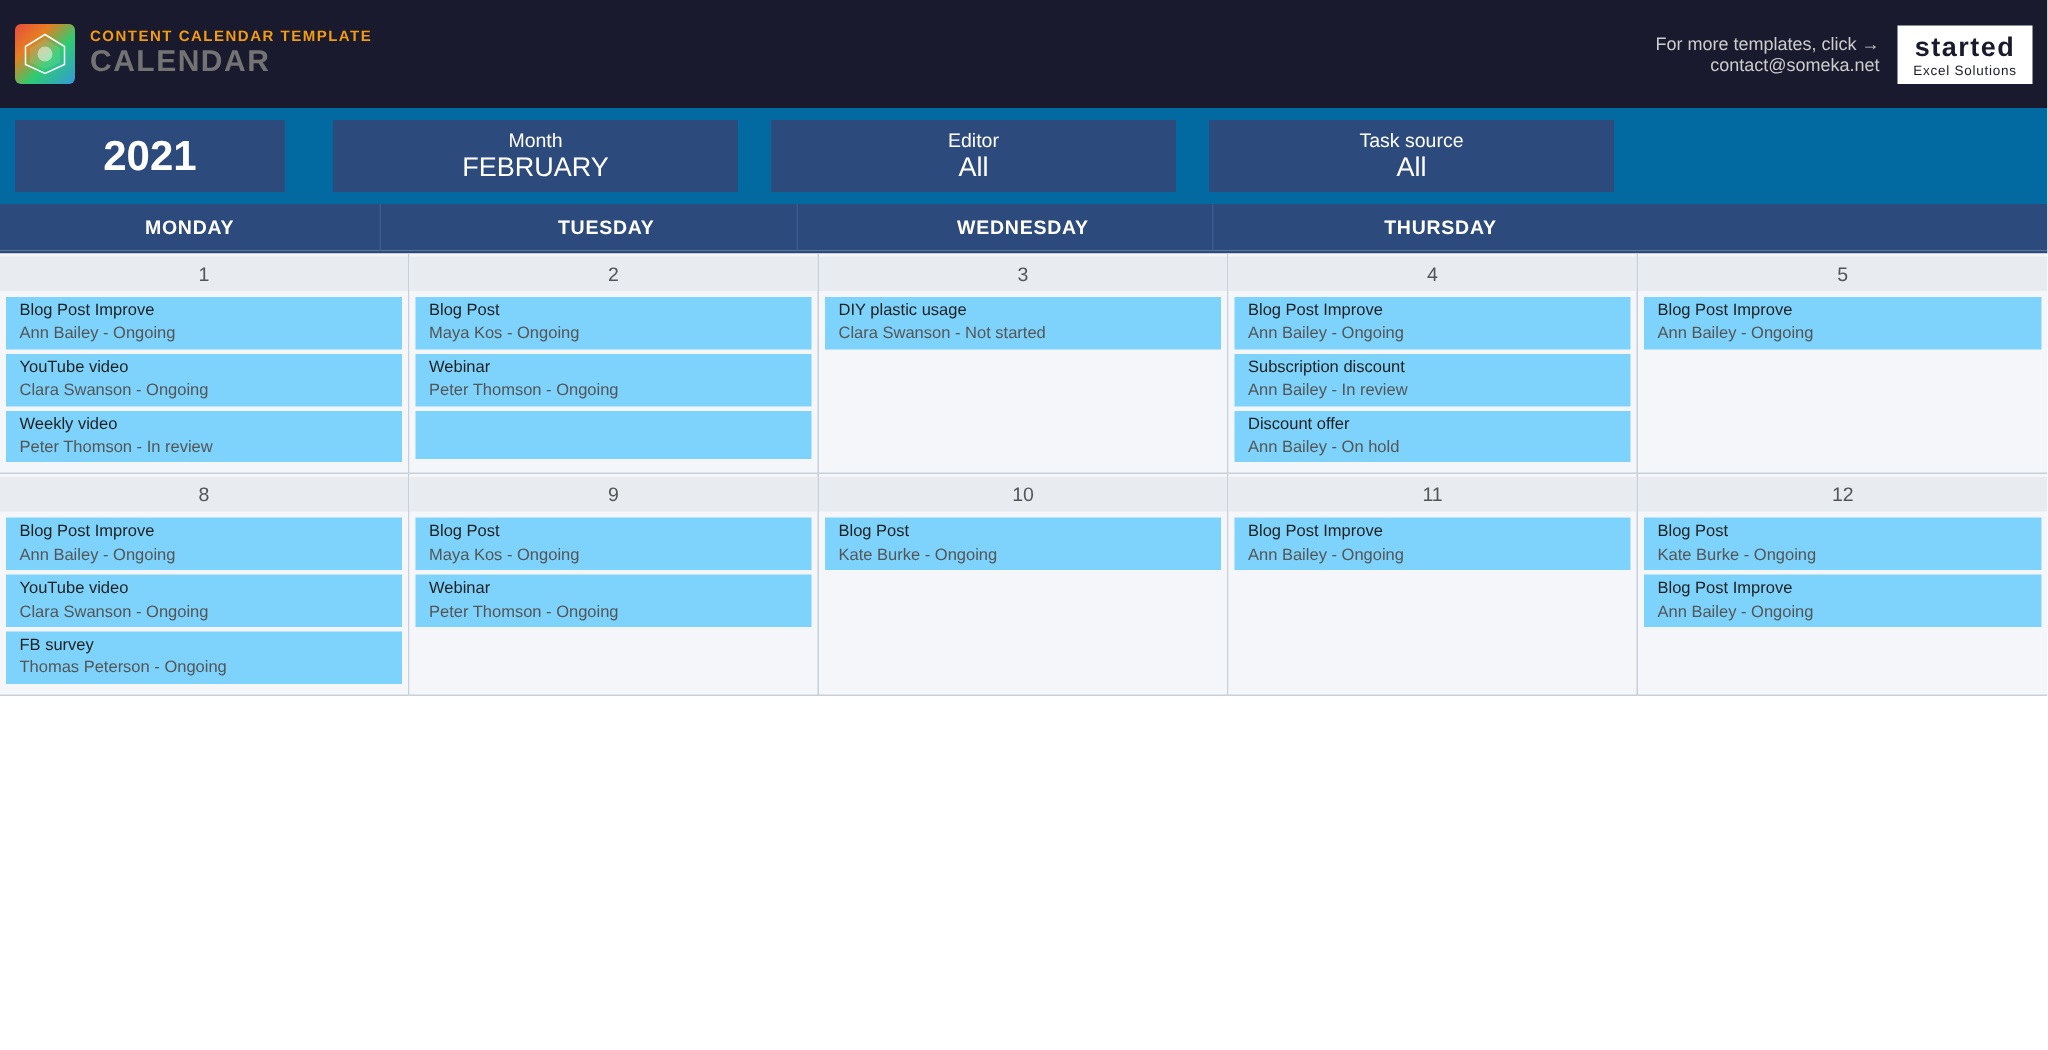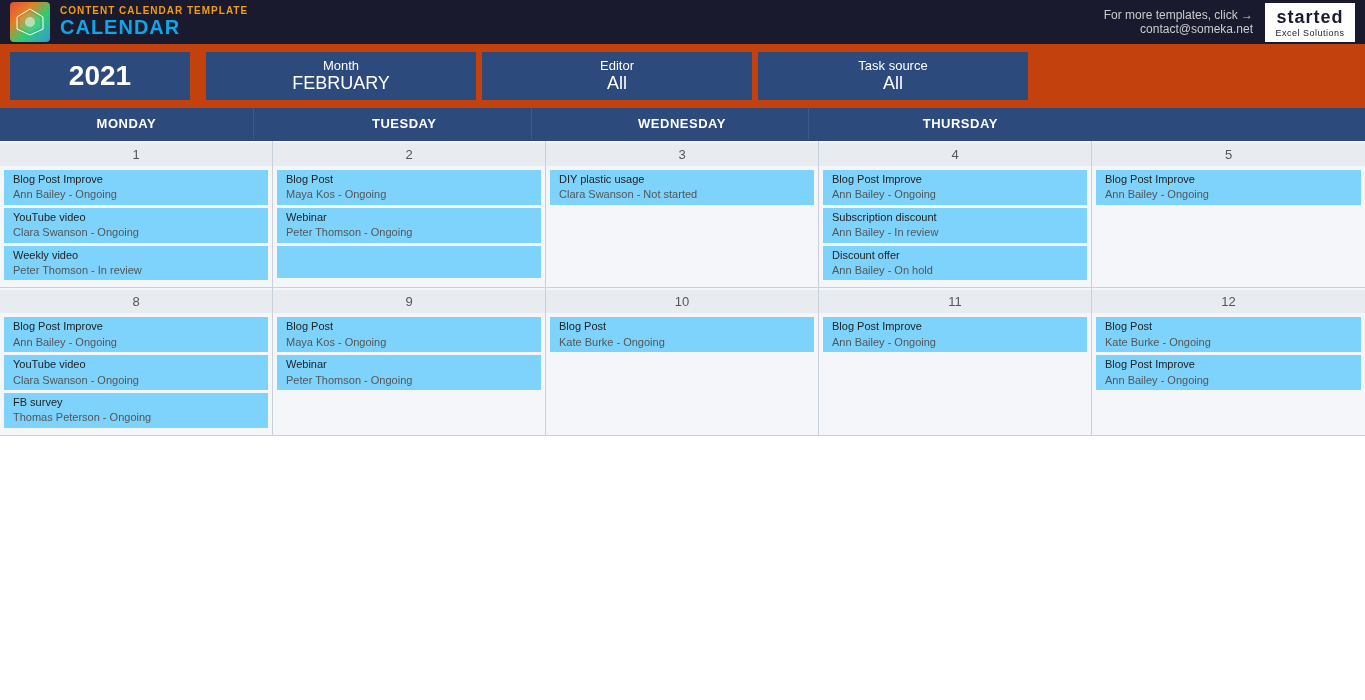--- a/index.html
+++ b/index.html
@@ -5,50 +5,50 @@
     * { box-sizing: border-box; margin: 0; padding: 0; }
     body { font-family: Arial, sans-serif; background: #fff; width: 1365px; overflow-x: hidden; }
 
     
     .top-header {
       background: #1a1a2e;
       display: flex;
       align-items: center;
       justify-content: space-between;
       padding: 6px 10px;
-      height: 44px;
+      height: 72px;
     }
     .logo-area { display: flex; align-items: center; gap: 10px; }
     .logo-icon {
       width: 40px; height: 40px;
       background: linear-gradient(135deg, #e74c3c 0%, #e67e22 30%, #2ecc71 60%, #3498db 100%);
       border-radius: 4px;
       display: flex; align-items: center; justify-content: center;
     }
     .logo-icon svg { width: 30px; height: 30px; }
     .header-titles { display: flex; flex-direction: column; }
     .header-subtitle { color: #f39c12; font-size: 10px; font-weight: bold; letter-spacing: 1px; }
-    .header-title { color: #0ea5e9; font-size: 20px; font-weight: bold; letter-spacing: 1px; }
+    .header-title { color: #737373; font-size: 20px; font-weight: bold; letter-spacing: 1px; }
     .header-right { display: flex; align-items: center; gap: 12px; color: #ccc; font-size: 12px; text-align: right; }
     .someka-logo {
       background: #fff;
       padding: 4px 8px;
       display: flex; flex-direction: column; align-items: center; justify-content: center;
       min-width: 90px;
     }
     .someka-name { color: #1a1a2e; font-size: 18px; font-weight: bold; letter-spacing: 1px; }
     .someka-sub { color: #1a1a2e; font-size: 9px; letter-spacing: 0.5px; }
 
     
     .filter-row {
       display: flex;
       align-items: flex-start;
       padding: 8px 10px;
-      background: #c2410c;
-      gap: 0;
+      background: #0369a1;
+      gap: 16px;
     }
     .year-box {
       background: #2c4a7c;
       color: #fff;
       font-size: 28px;
       font-weight: bold;
       padding: 8px 20px;
       display: flex; align-items: center; justify-content: center;
       min-width: 180px;
       margin-right: 16px;

